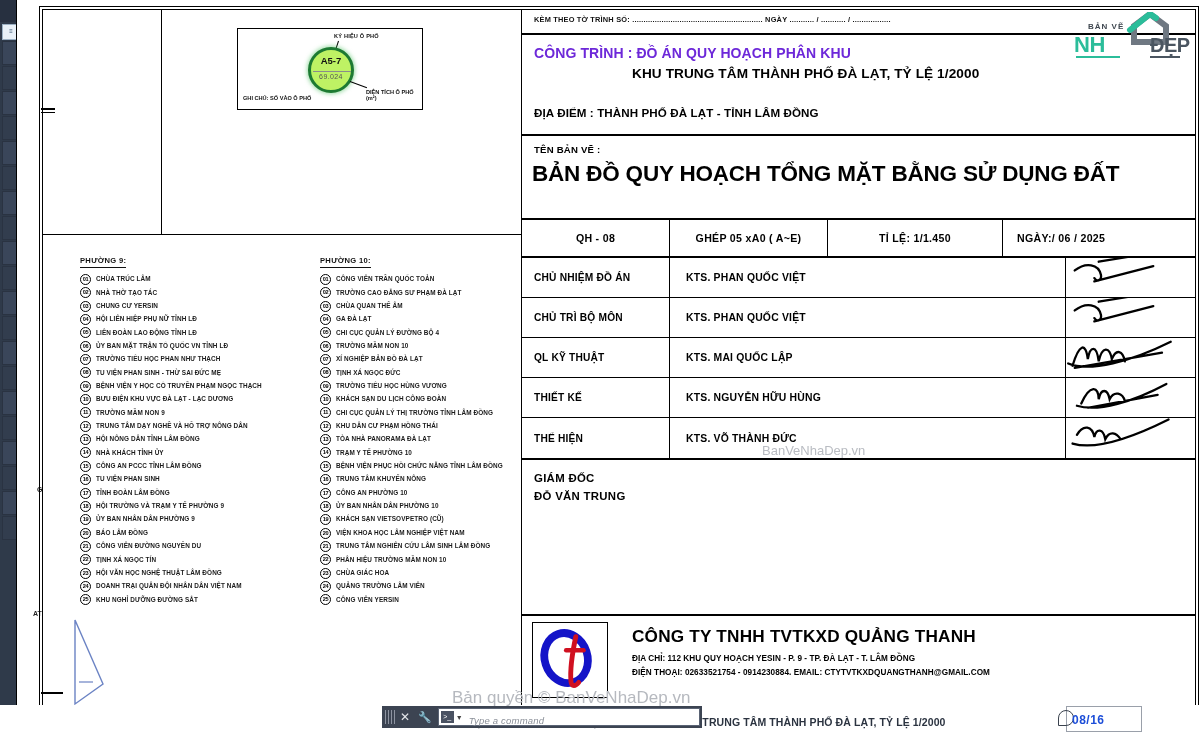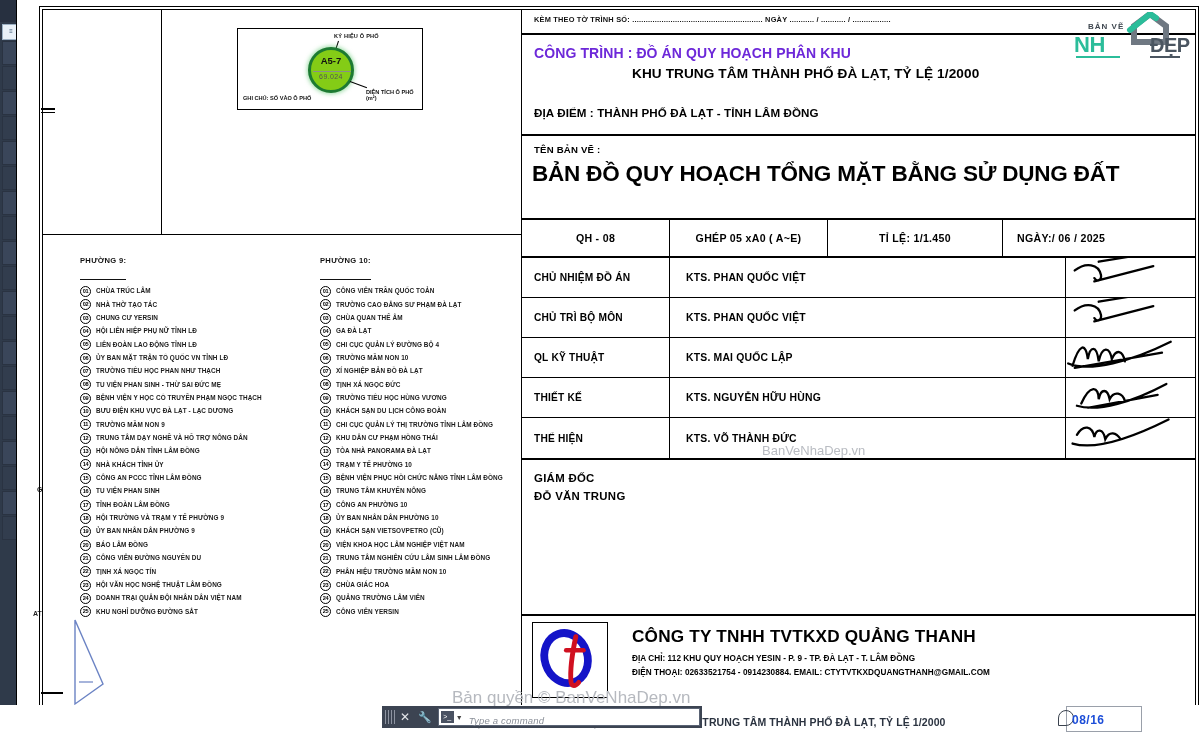--- a/index.html
+++ b/index.html
@@ -41,42 +41,42 @@
   
   #tl-box-a{left:25px;top:9px;width:120px;height:226px;border-right:1px solid #000;border-bottom:1px solid #000;}
   #tl-box-b{left:145px;top:9px;width:360px;height:226px;border-right:1px solid #000;border-bottom:1px solid #000;}
 
   
   #symbol-card{
     left:220px;top:28px;width:186px;height:82px;border:1.5px solid #000;background:#fff;
   }
   #sym-circle{
     position:absolute;left:70px;top:18px;width:46px;height:46px;border-radius:50%;
-    border:3px solid #1d7a32;box-sizing:border-box;background:#84cc16;
+    border:3px solid #1d7a32;box-sizing:border-box;background:#bef264;
     box-shadow:0 0 4px 1px rgba(70,190,90,.55);
   }
   #sym-circle .mid{position:absolute;left:2px;top:21px;width:38px;height:1px;background:#8b8b8b;}
   #sym-code{position:absolute;left:0;top:5px;width:100%;text-align:center;font-size:9.5px;font-weight:700;color:#111;}
   #sym-area{position:absolute;left:0;top:23px;width:100%;text-align:center;font-size:7px;color:#555;letter-spacing:.4px;}
   #sym-lbl-top{position:absolute;left:96px;top:4px;font-size:5.6px;font-weight:700;color:#111;letter-spacing:.2px;}
   #sym-lbl-top-line{position:absolute;left:100px;top:12px;width:1px;height:12px;background:#000;transform:rotate(18deg);transform-origin:top;}
   #sym-lbl-right{position:absolute;left:128px;top:60px;font-size:5.6px;font-weight:700;color:#111;}
   #sym-lbl-right-line{position:absolute;left:112px;top:52px;width:18px;height:1px;background:#000;transform:rotate(20deg);transform-origin:left;}
   #sym-lbl-bottom{position:absolute;left:5px;top:66px;font-size:5.6px;font-weight:700;color:#111;}
 
   
   #legend-panel{
     left:25px;top:235px;width:480px;height:472px;border-right:1px solid #000;
   }
   .legend-col{position:absolute;top:14px;}
   #legend-col-9{left:38px;width:255px;}
   #legend-col-10{left:278px;width:212px;}
   .legend-head{
     font-size:7.6px;font-weight:700;color:#111;letter-spacing:.3px;
-    border-bottom:1px solid #111;display:inline-block;padding-bottom:14px;margin-bottom:6px;
+    border-bottom:1px solid #111;display:inline-block;padding-bottom:2px;margin-bottom:6px;
   }
   .legend-item{display:flex;align-items:center;margin-bottom:2.35px;line-height:1;}
   .legend-num{
     flex:0 0 auto;width:11px;height:11px;border:1.3px solid #000;border-radius:50%;
     font-size:5.6px;font-weight:700;color:#000;text-align:center;line-height:9px;
     margin-right:5px;box-sizing:border-box;letter-spacing:-0.4px;
   }
   .legend-txt{font-size:6.4px;font-weight:600;color:#1a1a1a;white-space:nowrap;letter-spacing:.1px;}
 
   

